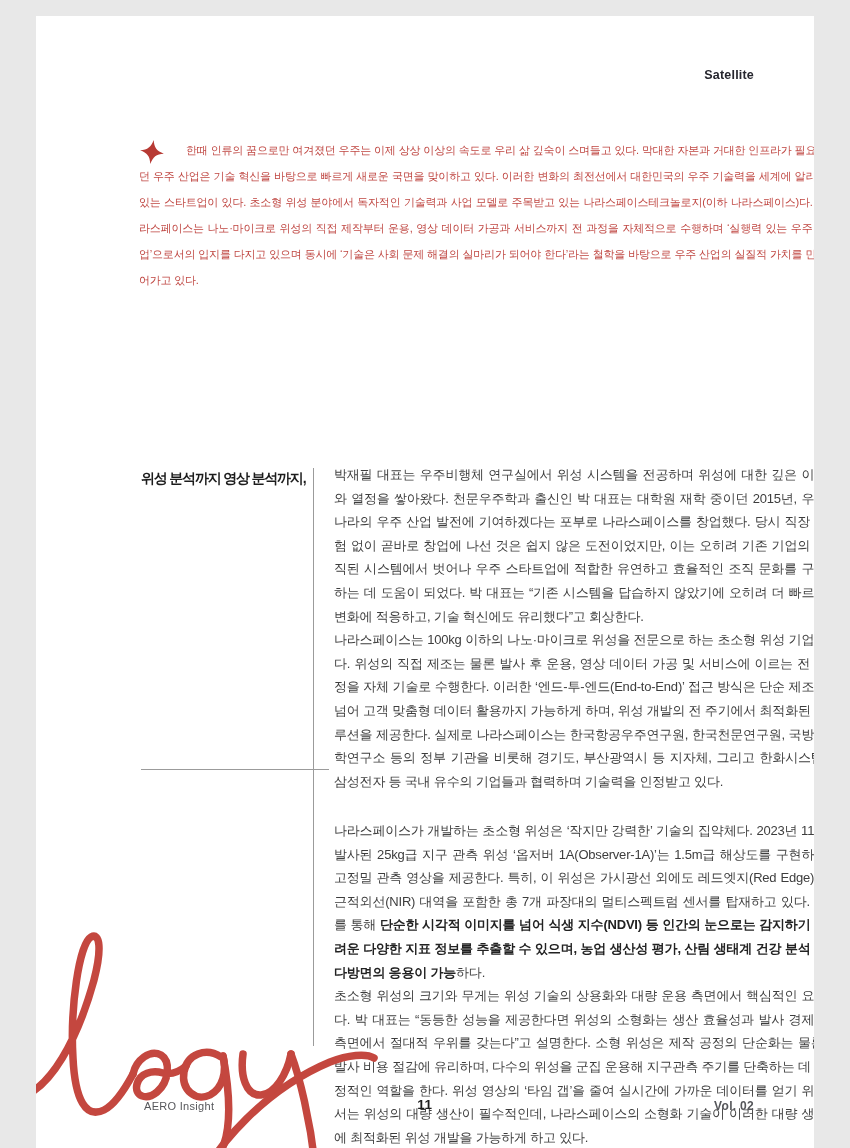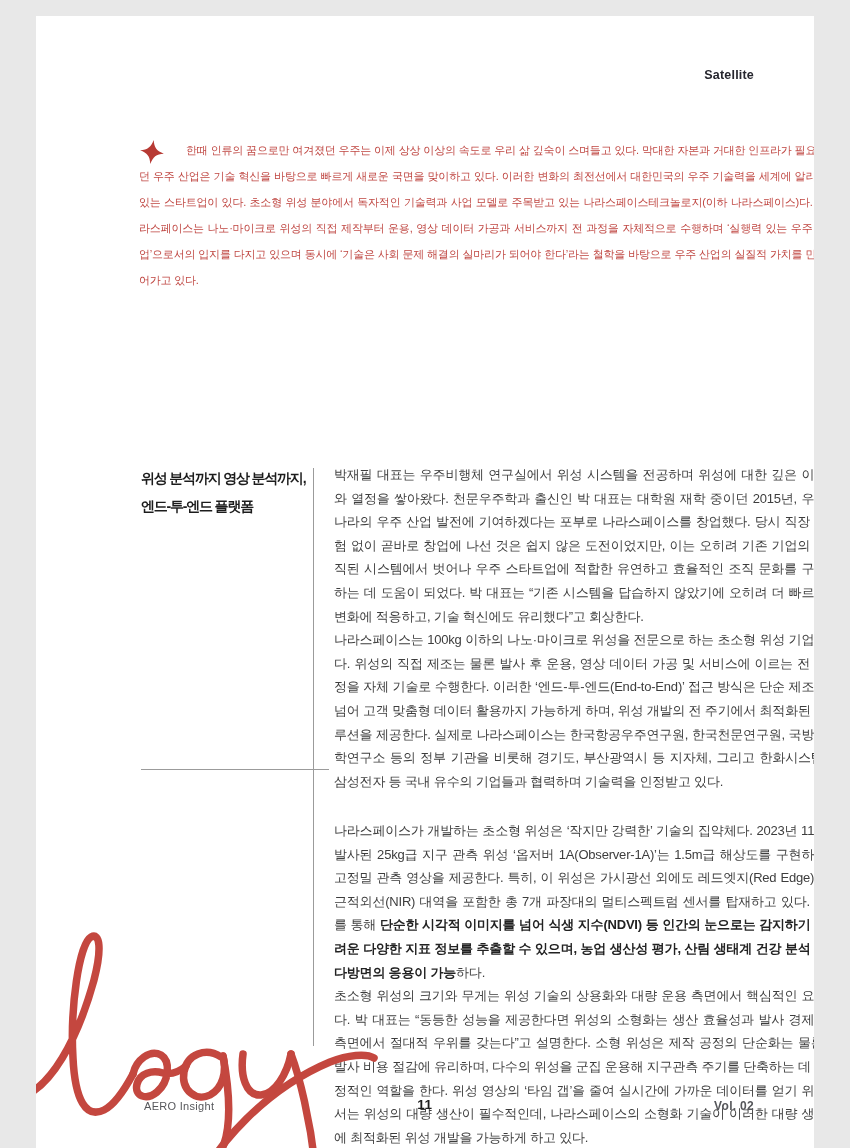--- a/index.html
+++ b/index.html
@@ -68,21 +68,20 @@
     <path d="M0,-12 C1.6,-4.5 4.5,-1.6 12,0 C4.5,1.6 1.6,4.5 0,12 C-1.6,4.5 -4.5,1.6 -12,0 C-4.5,-1.6 -1.6,-4.5 0,-12 Z" fill="#b73a34" transform="rotate(8)"></path>
   </svg>
 
   <p class="intro">한때 인류의 꿈으로만 여겨졌던 우주는 이제 상상 이상의 속도로 우리 삶 깊숙이 스며들고 있다. 막대한 자본과 거대한 인프라가 필요했던 우주 산업은 기술 혁신을 바탕으로 빠르게 새로운 국면을 맞이하고 있다. 이러한 변화의 최전선에서 대한민국의 우주 기술력을 세계에 알리고 있는 스타트업이 있다. 초소형 위성 분야에서 독자적인 기술력과 사업 모델로 주목받고 있는 나라스페이스테크놀로지(이하 나라스페이스)다. 나라스페이스는 나노·마이크로 위성의 직접 제작부터 운용, 영상 데이터 가공과 서비스까지 전 과정을 자체적으로 수행하며 ‘실행력 있는 우주 기업’으로서의 입지를 다지고 있으며 동시에 ‘기술은 사회 문제 해결의 실마리가 되어야 한다’라는 철학을 바탕으로 우주 산업의 실질적 가치를 만들어가고 있다.</p>
 
   <div class="rule-v"></div>
   <div class="rule-h"></div>
 
   <div class="sec-heading h1">
     <span>위성 분석까지 영상 분석까지,</span>
-    <span>엔드-투-엔드 플랫폼</span>
   </div>
 
   <div class="sec-body b1">
     <p>박재필 대표는 우주비행체 연구실에서 위성 시스템을 전공하며 위성에 대한 깊은 이해와 열정을 쌓아왔다. 천문우주학과 출신인 박 대표는 대학원 재학 중이던 2015년, 우리나라의 우주 산업 발전에 기여하겠다는 포부로 나라스페이스를 창업했다. 당시 직장 경험 없이 곧바로 창업에 나선 것은 쉽지 않은 도전이었지만, 이는 오히려 기존 기업의 경직된 시스템에서 벗어나 우주 스타트업에 적합한 유연하고 효율적인 조직 문화를 구축하는 데 도움이 되었다. 박 대표는 “기존 시스템을 답습하지 않았기에 오히려 더 빠르게 변화에 적응하고, 기술 혁신에도 유리했다”고 회상한다.</p>
     <p>나라스페이스는 100kg 이하의 나노·마이크로 위성을 전문으로 하는 초소형 위성 기업이다. 위성의 직접 제조는 물론 발사 후 운용, 영상 데이터 가공 및 서비스에 이르는 전 과정을 자체 기술로 수행한다. 이러한 ‘엔드-투-엔드(End-to-End)’ 접근 방식은 단순 제조를 넘어 고객 맞춤형 데이터 활용까지 가능하게 하며, 위성 개발의 전 주기에서 최적화된 솔루션을 제공한다. 실제로 나라스페이스는 한국항공우주연구원, 한국천문연구원, 국방과학연구소 등의 정부 기관을 비롯해 경기도, 부산광역시 등 지자체, 그리고 한화시스템, 삼성전자 등 국내 유수의 기업들과 협력하며 기술력을 인정받고 있다.</p>
   </div>
 
 
   <div class="sec-body b2">
     <p><span>나라스페이스가 개발하는 초소형 위성은 ‘작지만 강력한’ 기술의 집약체다. 2023년 11월 발사된 25kg급 지구 관측 위성 ‘옵저버 1A(Observer-1A)’는 1.5m급 해상도를 구현하며 고정밀 관측 영상을 제공한다. 특히, 이 위성은 가시광선 외에도 레드엣지(Red Edge)와 근적외선(NIR) 대역을 포함한 총 7개 파장대의 멀티스펙트럼 센서를 탑재하고 있다. 이를 통해 </span><b>단순한 시각적 이미지를 넘어 식생 지수(NDVI) 등 인간의 눈으로는 감지하기 어려운 다양한 지표 정보를 추출할 수 있으며, 농업 생산성 평가, 산림 생태계 건강 분석 등 다방면의 응용이 가능</b><span>하다.</span></p>

